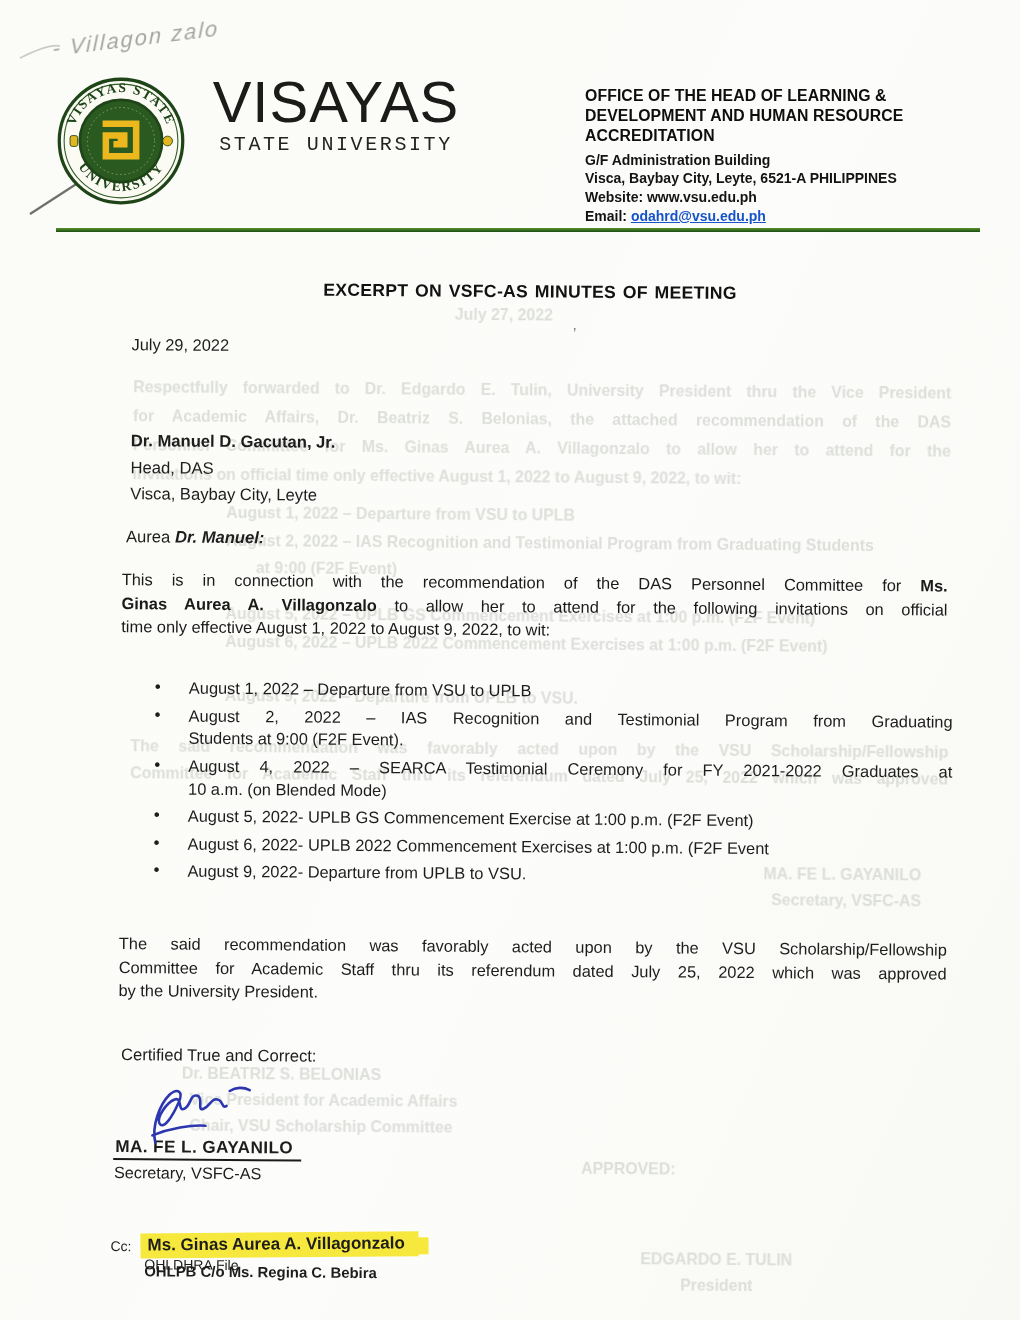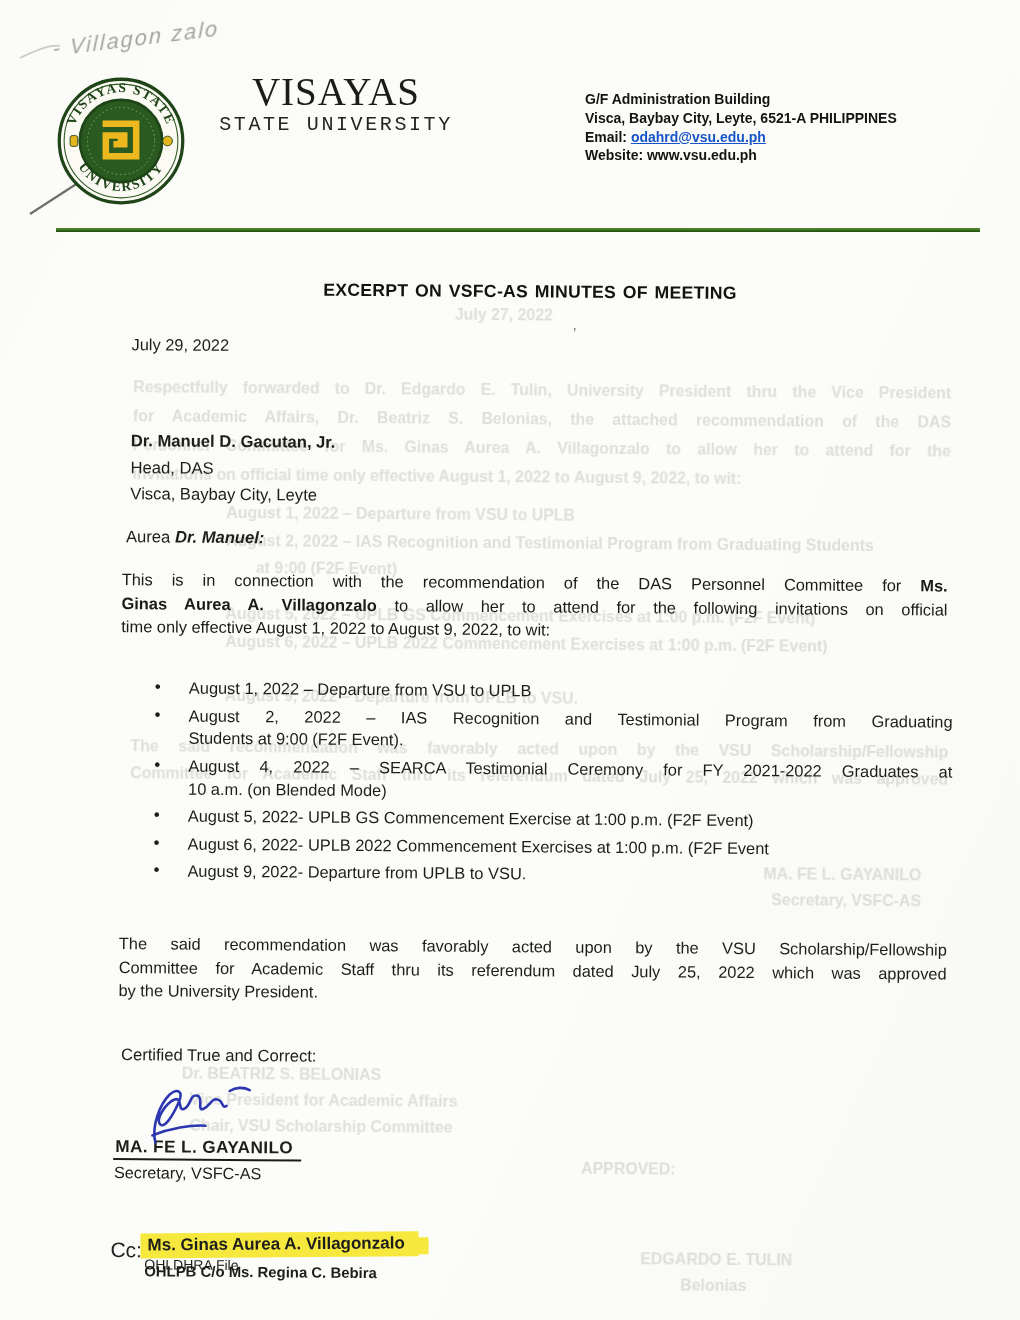--- a/index.html
+++ b/index.html
@@ -13,21 +13,21 @@
   .hand-note{
     position:absolute;left:52px;top:26px;transform:rotate(-7deg) skewX(-8deg);
     color:#8f8f8c;font-size:22px;font-style:italic;letter-spacing:2px;opacity:.8;
     filter:blur(.4px);white-space:nowrap;
   }
   .scribble-svg{position:absolute;left:0;top:0;pointer-events:none;}
   .stray{position:absolute;left:573px;top:324px;color:#5c5c58;font-size:15px;opacity:.85;}
   
   .seal{position:absolute;left:56px;top:76px;width:130px;height:130px;}
   .wordmark{position:absolute;left:190px;top:72px;width:292px;text-align:center;}
-  .wm1{font-family:Liberation Serif, serif;font-size:39px;line-height:1.05;letter-spacing:1px;color:#1b1b19;}
+  .wm1{font-family:Liberation Sans, sans-serif;font-size:58px;line-height:1.05;letter-spacing:1px;color:#1b1b19;}
   .wm2{font-family:Liberation Mono, monospace;font-size:20px;letter-spacing:2.6px;color:#23231f;margin-top:0px;}
   .office-block{position:absolute;left:585px;top:86px;width:392px;}
   .office-name{font-weight:bold;font-size:15.8px;line-height:1.28;color:#0e0e0d;letter-spacing:.1px;}
   .office-lines{margin-top:4px;font-weight:bold;font-size:14px;line-height:1.34;color:#131312;}
   .office-lines a{color:#1553c8;text-decoration:underline;font-weight:bold;}
   .rule-green{position:absolute;left:56px;top:228px;width:924px;height:4px;
     background:linear-gradient(#56922f,#1e4c10);}
   
   .letter{position:absolute;left:0;top:0;width:1020px;height:1320px;
     transform:rotate(.45deg);transform-origin:110px 290px;}
@@ -44,21 +44,21 @@
   .bullets{left:156px;top:676px;width:800px;list-style:none;margin:0;padding:0;
     font-size:16.4px;line-height:1.38;}
   .bullets li{position:relative;padding-left:36px;margin-bottom:5px;}
   .bullets li::before{content:"\2022";position:absolute;left:2px;top:-1px;font-size:17px;}
   .para2{left:124px;top:932px;width:828px;font-size:16.4px;line-height:1.44;}
   .cert{left:127px;top:1045px;font-size:16.6px;}
   .sig-svg{left:146px;top:1078px;z-index:3;}
   .sig-name{left:120px;top:1136px;font-size:17.2px;font-weight:bold;letter-spacing:.4px;
     border-bottom:2.4px solid #1b1b1a;padding:0 8px 1px 2px;}
   .sig-title{left:121px;top:1163px;font-size:16.2px;}
-  .cc-label{left:118px;top:1238px;font-size:21px;color:#222;}
+  .cc-label{left:118px;top:1238px;font-size:14px;color:#222;}
   .cc-name{left:148px;top:1231px;font-size:17px;font-weight:bold;}
   .cc-name .hl{display:inline-block;background:#f6e83c;padding:2px 14px 3px 7px;
     transform:rotate(-.9deg);box-shadow:14px 2px 0 -4px #f6e83c;}
   .cc-l2{left:152px;top:1263px;font-size:14.9px;font-weight:bold;}
   .cc-l3{left:152px;top:1256px;font-size:14px;}
   
   .ghost{position:absolute;font-weight:bold;font-size:15.9px;color:#a4aba3;
     opacity:.35;filter:blur(.55px);white-space:nowrap;}
   .gw{width:818px;white-space:normal;text-align:justify;text-align-last:justify;}
 </style>
@@ -96,25 +96,26 @@
     </g>
     <circle cx="60" cy="59" r="3.2" fill="#edb71e"></circle>
   </svg>
 
   <div class="wordmark">
     <div class="wm1">VISAYAS</div>
     <div class="wm2">STATE UNIVERSITY</div>
   </div>
 
   <div class="office-block">
+    <div class="office-name">OFFICE OF THE HEAD OF LEARNING &amp; DEVELOPMENT AND HUMAN RESOURCE ACCREDITATION</div>
     <div class="office-lines">
       <div>G/F Administration Building</div>
       <div>Visca, Baybay City, Leyte, 6521-A PHILIPPINES</div>
+      <div><span>Website: </span><span>www.vsu.edu.ph</span></div>
       <div><span>Email: </span><a href="#">odahrd@vsu.edu.ph</a></div>
-      <div><span>Website: </span><span>www.vsu.edu.ph</span></div>
     </div>
   </div>
 
   <div class="rule-green"></div>
 
   <div class="letter">
 
     <div class="ghost" style="left:455px;top:303px">July 27, 2022</div>
     <div class="ghost gw" style="left:134px;top:378px">Respectfully forwarded to Dr. Edgardo E. Tulin, University President thru the Vice President</div>
     <div class="ghost gw" style="left:134px;top:407px">for Academic Affairs, Dr. Beatriz S. Belonias, the attached recommendation of the DAS</div>
@@ -128,21 +129,21 @@
     <div class="ghost" style="left:228px;top:686px">August 9, 2022 – Departure from UPLB to VSU.</div>
     <div class="ghost gw" style="left:134px;top:737px">The said recommendation was favorably acted upon by the VSU Scholarship/Fellowship</div>
     <div class="ghost gw" style="left:134px;top:764px">Committee for Academic Staff thru its referendum dated July 25, 2022 which was approved</div>
     <div class="ghost" style="left:768px;top:860px">MA. FE L. GAYANILO</div>
     <div class="ghost" style="left:776px;top:886px">Secretary, VSFC-AS</div>
     <div class="ghost" style="left:188px;top:1064px">Dr. BEATRIZ S. BELONIAS</div>
     <div class="ghost" style="left:196px;top:1090px">Vice President for Academic Affairs</div>
     <div class="ghost" style="left:196px;top:1116px">Chair, VSU Scholarship Committee</div>
     <div class="ghost" style="left:588px;top:1156px">APPROVED:</div>
     <div class="ghost" style="left:648px;top:1246px">EDGARDO E. TULIN</div>
-    <div class="ghost" style="left:688px;top:1272px">Belonias</div>
+    <div class="ghost" style="left:688px;top:1272px">President</div>
 
     <div class="abs title">EXCERPT ON VSFC-AS MINUTES OF MEETING</div>
 
     <div class="abs date">July 29, 2022</div>
 
     <div class="abs recipient">
       <div class="rname">Dr. Manuel D. Gacutan, Jr.</div>
       <div>Head, DAS</div>
       <div>Visca, Baybay City, Leyte</div>
     </div>

